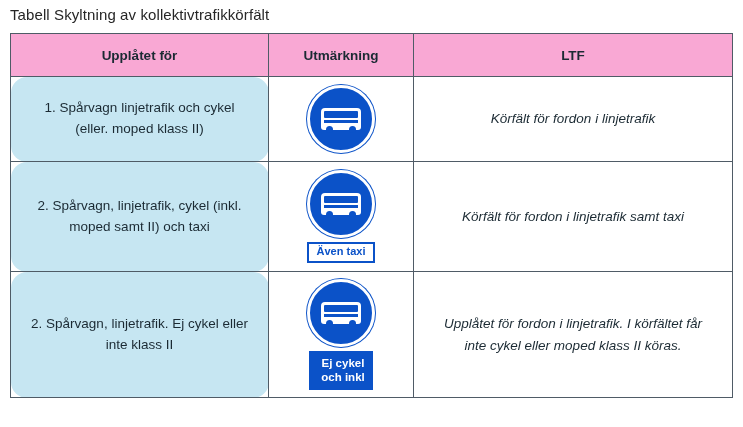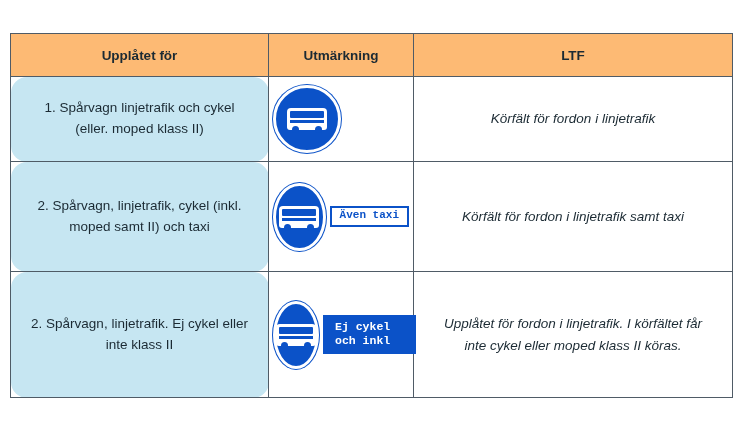--- a/index.html
+++ b/index.html
@@ -39,21 +39,21 @@
     table-layout: fixed;
     width: 722px;
     background: #ffffff;
   }
   table.signs th, table.signs td {
     border: 1px solid #4f5b66;
     vertical-align: middle;
     box-sizing: border-box;
   }
   table.signs th {
-    background: #fdba74;
+    background: #f9a8d4;
     font-size: 13.5px;
     font-weight: bold;
     color: #1b2a33;
     height: 43px;
     text-align: center;
   }
   col.c1 { width: 258px; }
   col.c2 { width: 145px; }
   col.c3 { width: 319px; }
 
@@ -79,24 +79,24 @@
     color: #1b2a33;
     padding: 8px 16px;
     font-style: italic;
   }
   tr.row1 td { height: 85px; }
   tr.row2 td { height: 110px; }
   tr.row3 td { height: 126px; }
 
   .sign-stack {
     display: flex;
-    flex-direction: row;
+    flex-direction: column;
     align-items: center;
+    justify-content: center;
     gap: 4px;
-    font-family: Liberation Mono, monospace;
   }
   .roundel {
     width: 62px;
     height: 62px;
     border-radius: 50%;
     background: #0b52c8;
     border: 3px solid #ffffff;
     box-shadow: 0 0 0 1px #0b52c8;
     display: flex;
     align-items: center;
@@ -145,30 +145,31 @@
     font-size: 11px;
     font-weight: bold;
     padding: 1px 8px 2px 8px;
     line-height: 1.25;
     white-space: nowrap;
   }
   .plate.inverted {
     background: #0b52c8;
     color: #ffffff;
     border-color: #0b52c8;
-    padding: 3px 24px 4px 10px;
+    padding: 3px 6px 4px 10px;
     font-size: 11.5px;
   }
   .plate .line { display: block; }
 </style>
 </head>
 <body>
 
 <div class="page">
 
+  <div class="caption">Tabell Skyltning av kollektivtrafikkörfält</div>
 
   <div class="table-wrap">
     <table class="signs">
       <colgroup>
         <col class="c1">
           <col class="c2">
           <col class="c3">
       </colgroup>
       <thead>
         <tr>

